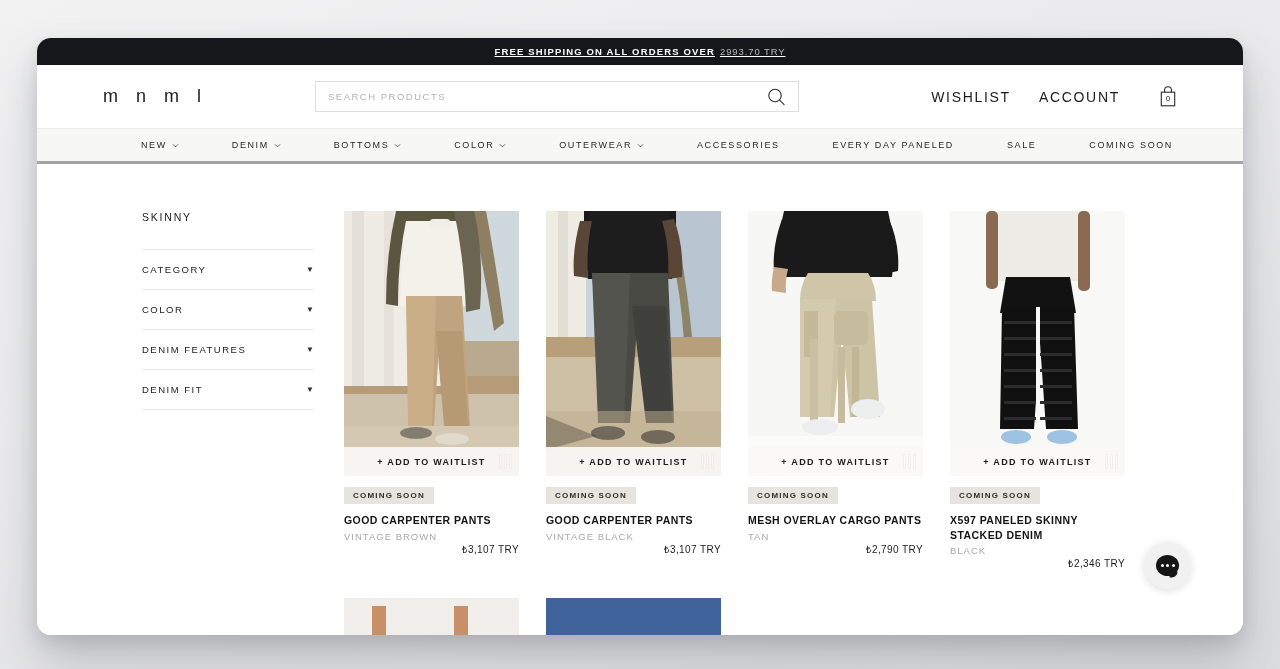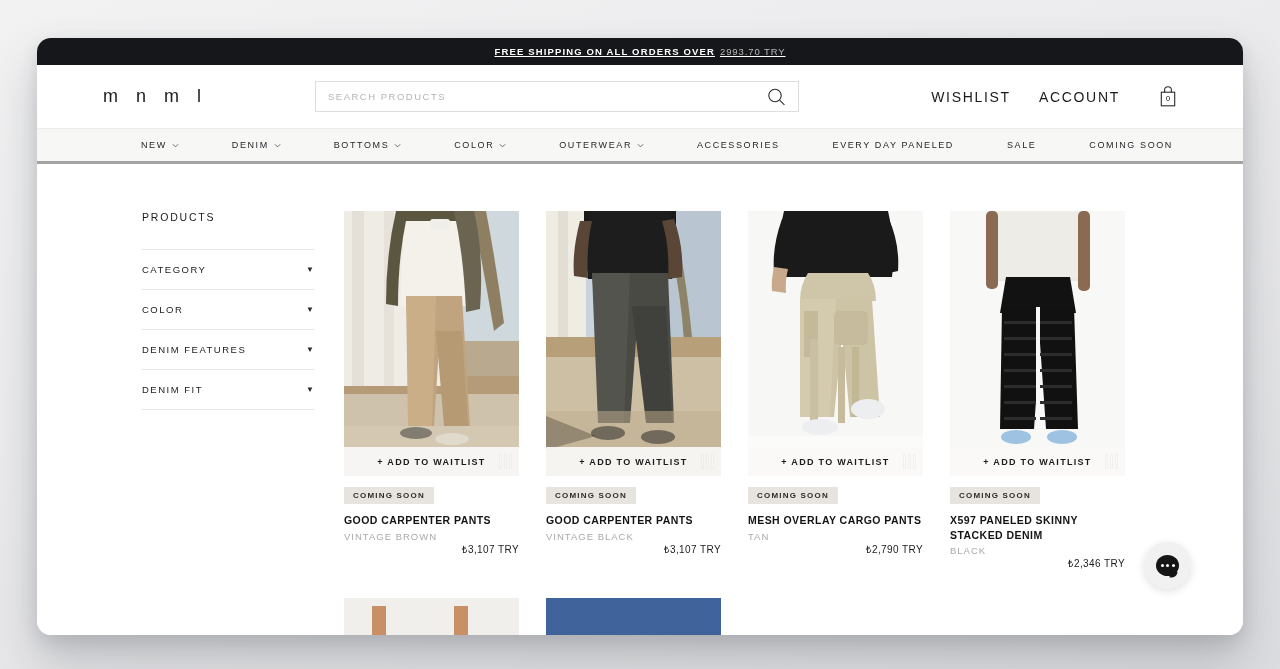--- a/index.html
+++ b/index.html
@@ -359,21 +359,21 @@
     </div>
     <div class="nav-spacer"></div>
     <div class="nav-item">
       <span>COMING SOON</span>
     </div>
   </div>
 
   <div class="content">
 
     <div class="filters">
-      <div class="filters-title">PRODUCTS</div>
+      <div class="filters-title">SKINNY</div>
 
       <div class="filter-row">
         <span class="filter-label">CATEGORY</span>
         <span class="filter-caret">▼</span>
       </div>
       <div class="filter-row">
         <span class="filter-label">COLOR</span>
         <span class="filter-caret">▼</span>
       </div>
       <div class="filter-row">

